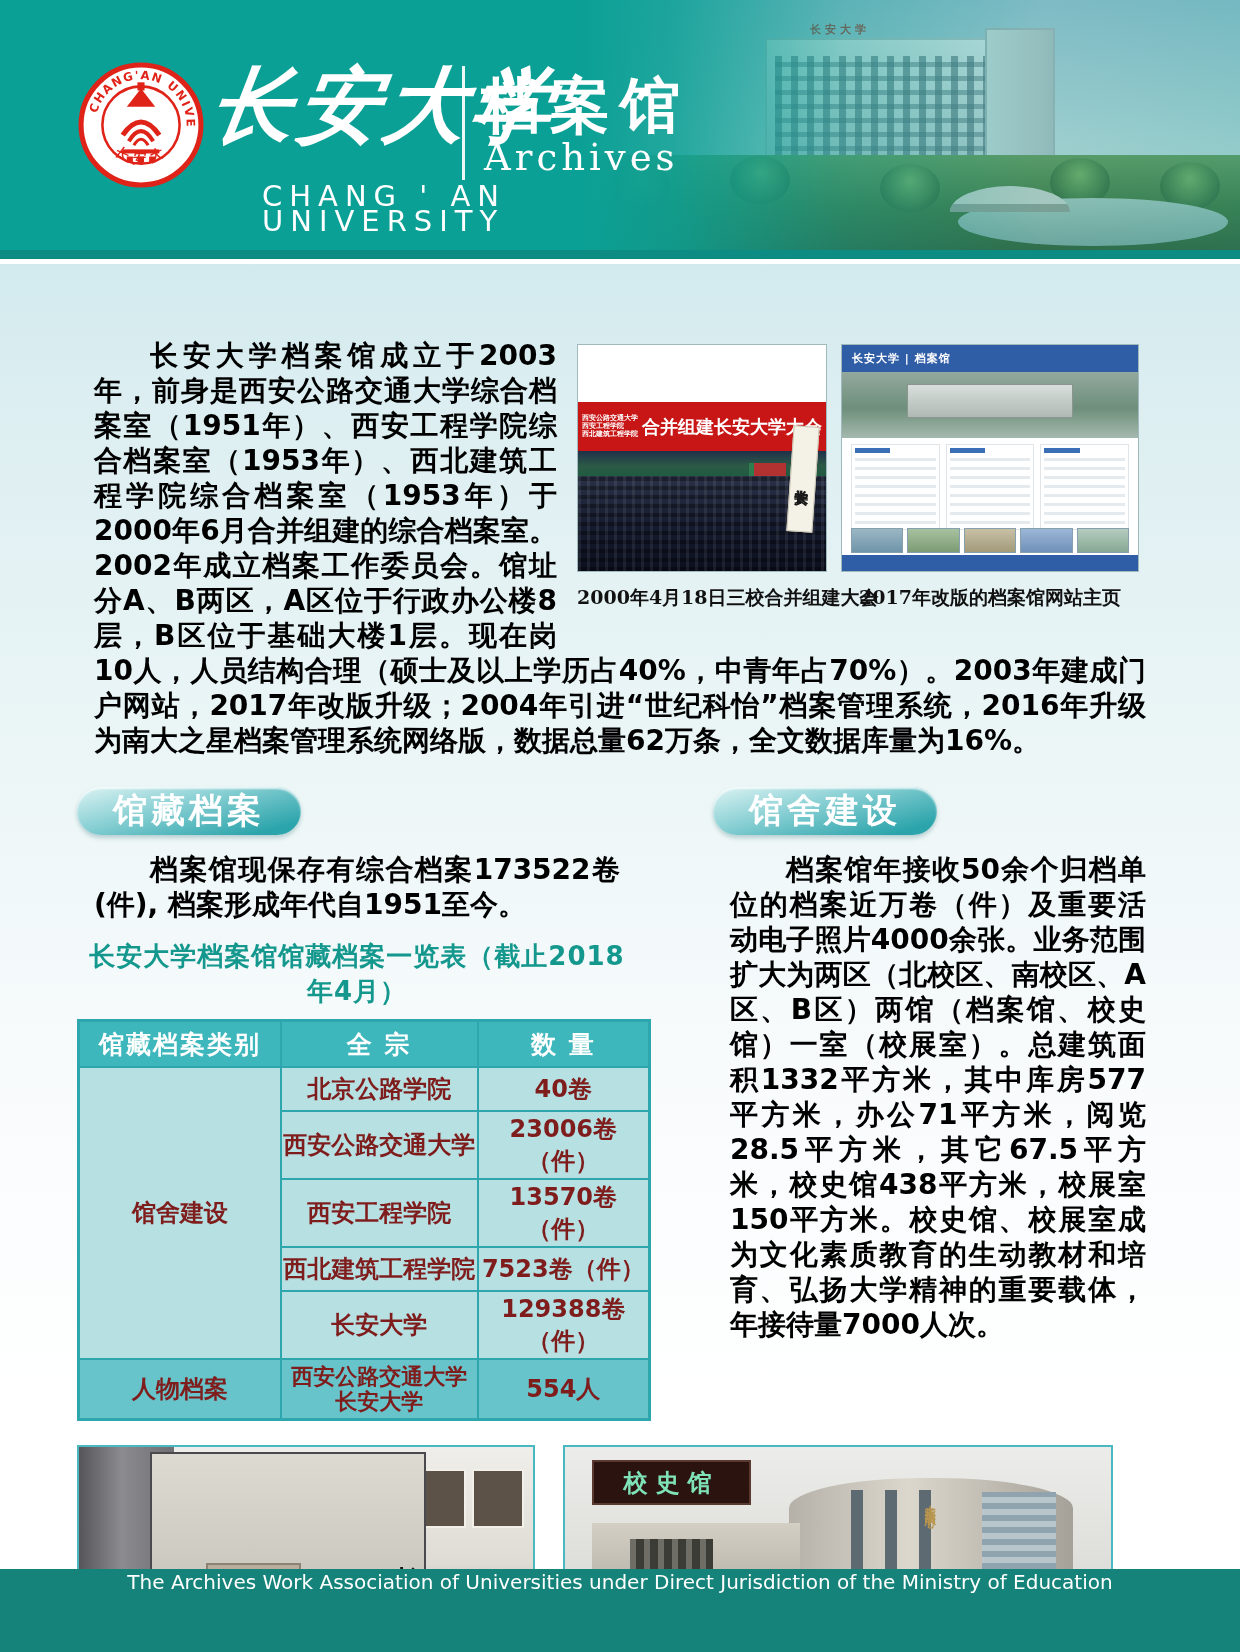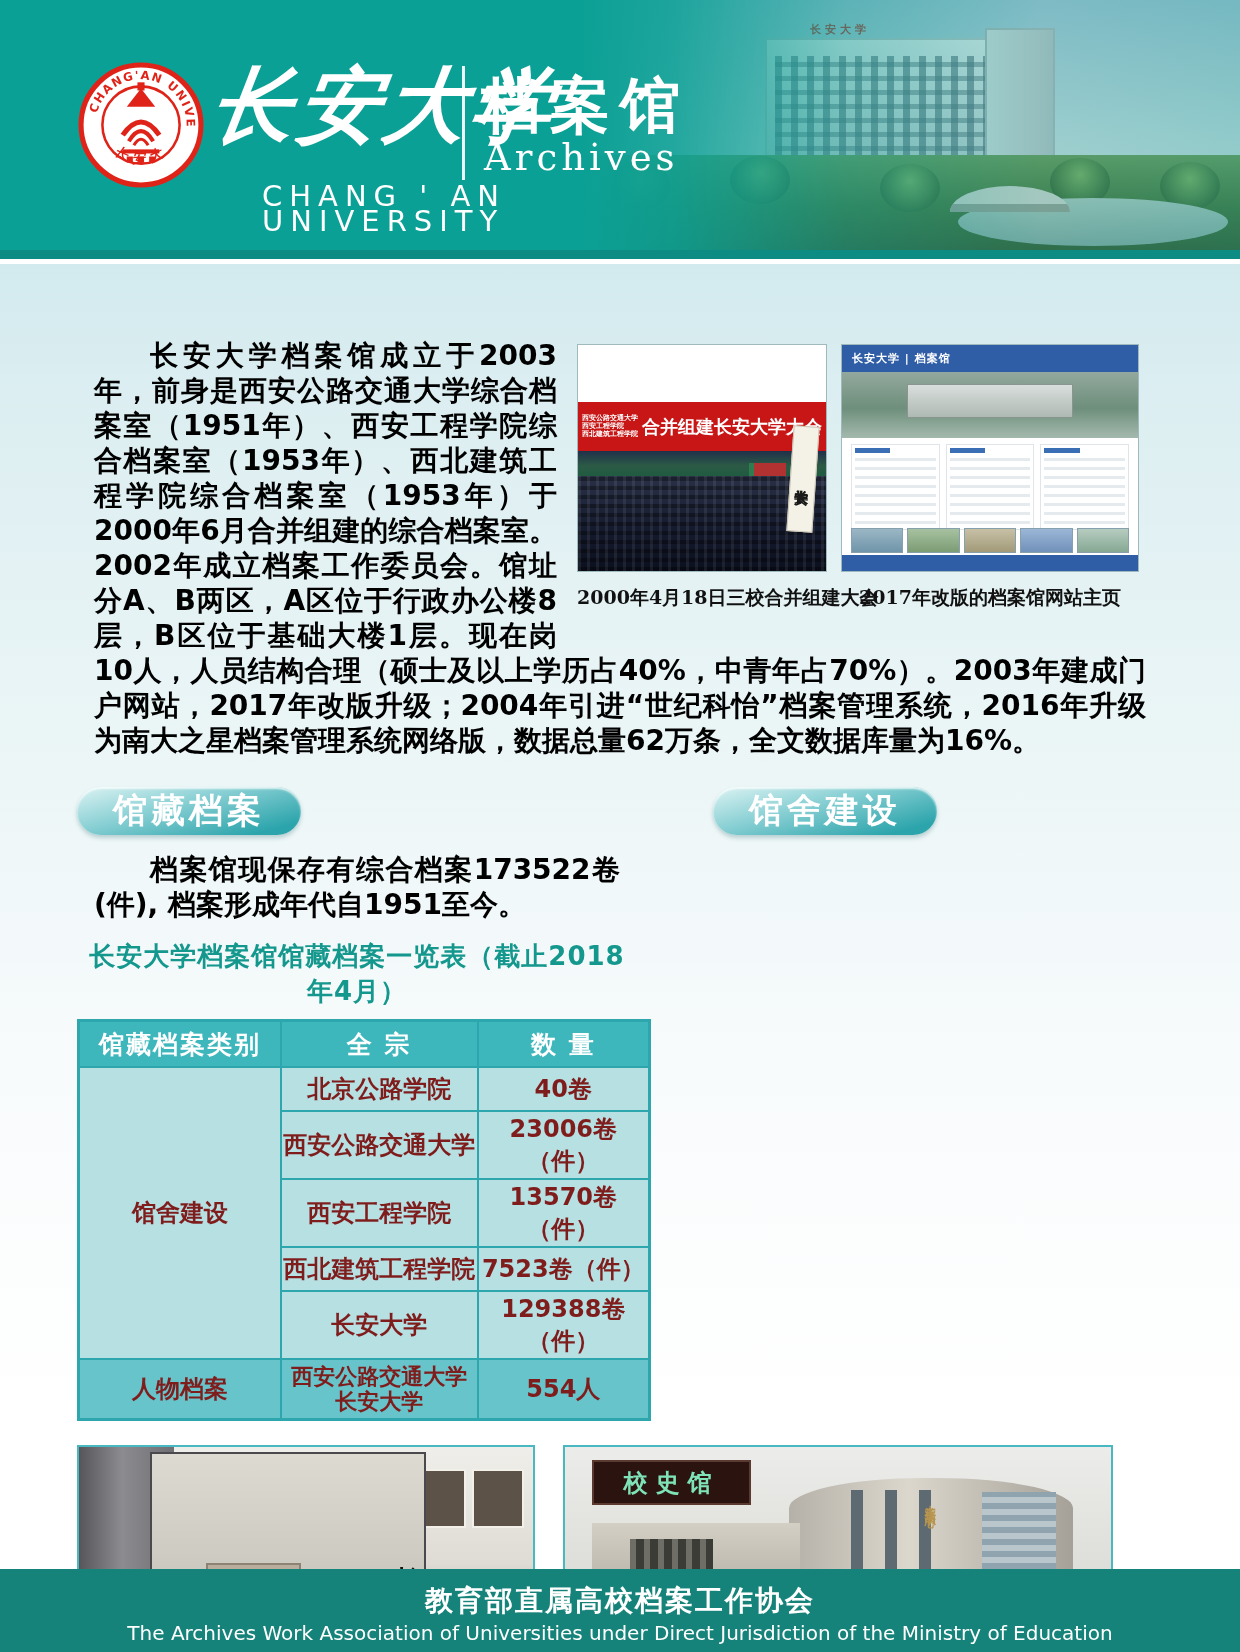--- a/index.html
+++ b/index.html
@@ -357,20 +357,23 @@
                   <span>长安大学</span>
                 </td>
                 <td>554人</td>
               </tr>
             </tbody>
           </table>
         </div>
 
         <div class="col-r">
           <span class="pill">馆舍建设</span>
+          <div class="body-text colbody">
+            <p>档案馆年接收50余个归档单位的档案近万卷（件）及重要活动电子照片4000余张。业务范围扩大为两区（北校区、南校区、A区、B区）两馆（档案馆、校史馆）一室（校展室）。总建筑面积1332平方米，其中库房577平方米，办公71平方米，阅览28.5平方米，其它67.5平方米，校史馆438平方米，校展室150平方米。校史馆、校展室成为文化素质教育的生动教材和培育、弘扬大学精神的重要载体，年接待量7000人次。</p>
+          </div>
         </div>
       </div>
 
       
       <div class="bottom-photos">
 
         <div class="bcard bl">
           <div class="bl-scene"></div>
           <div class="end"></div>
           <div class="wallline"></div>
@@ -419,17 +422,16 @@
           </div>
         </div>
       </div>
 
       
 
     </div>
   </div>
 
   <div class="footer">
-    <div class="fcn">教育部直属高校档案工作协会</div>
     <div class="fen">The Archives Work Association of Universities under Direct Jurisdiction of the Ministry of Education</div>
   </div>
 
 </div>
 
 </body></html>

